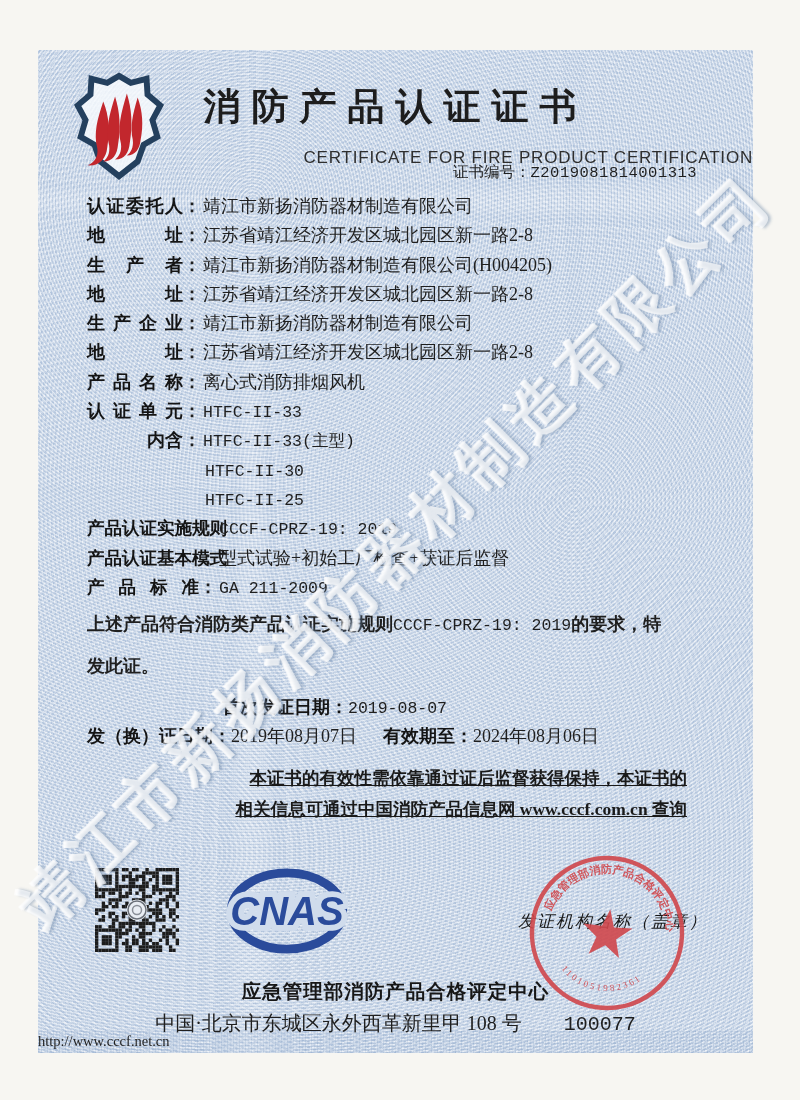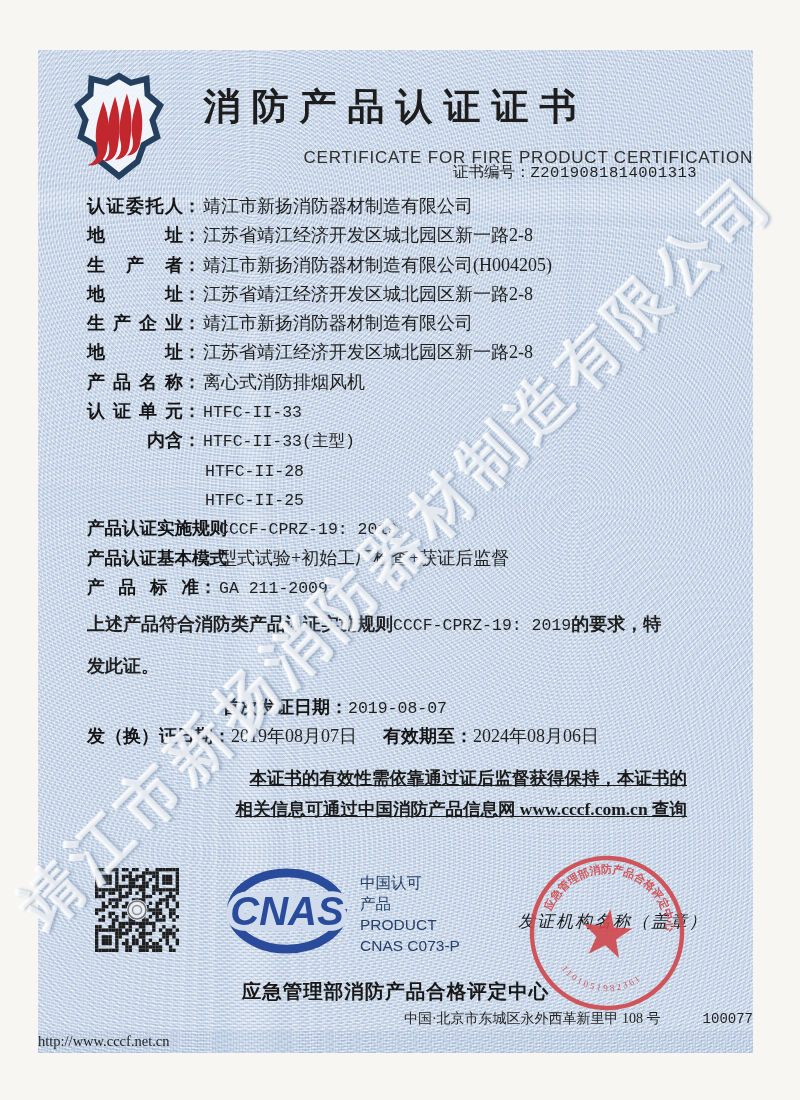--- a/index.html
+++ b/index.html
@@ -69,21 +69,21 @@
   .cnas-logo{position:absolute;left:188px;top:818px;width:122px;height:86px;z-index:2;}
   .cnas-text{position:absolute;left:322px;top:822px;z-index:2;color:#26406b;
     font-size:15.5px;line-height:21px;}
   .cnas-text .latin{font-family:"Liberation Sans","DejaVu Sans",sans-serif;}
   .seal-hint{position:absolute;left:440px;top:860px;width:270px;text-align:center;z-index:2;
     font-style:italic;font-size:17px;letter-spacing:2px;color:#191919;}
   .seal{position:absolute;left:489px;top:803px;width:160px;height:160px;z-index:4;
     transform:rotate(8deg);opacity:.9;}
   .org-line{position:absolute;left:0;right:0;top:928px;text-align:center;z-index:2;
     font-size:19.5px;font-weight:bold;letter-spacing:1px;color:#171717;}
-  .addr-line{position:absolute;left:0;right:0;top:960px;text-align:right;z-index:2;font-size:14px;}
+  .addr-line{position:absolute;left:0;right:0;top:960px;text-align:center;z-index:2;font-size:20px;}
   .addr-line .pc{display:inline-block;margin-left:42px;font-family:"Liberation Mono","DejaVu Sans Mono",monospace;}
   .url-line{position:absolute;left:0;right:0;top:983px;text-align:left;z-index:2;font-size:14.5px;}
 </style>
 </head>
 <body>
 
 <div class="paper">
 
   <div class="watermark">靖江市新扬消防器材制造有限公司</div>
 
@@ -127,21 +127,21 @@
     <div class="row">
       <span class="flab">产品名称</span><span class="colon">：</span><span class="fval">离心式消防排烟风机</span>
     </div>
     <div class="row">
       <span class="flab">认证单元</span><span class="colon">：</span><span class="fval mono">HTFC-II-33</span>
     </div>
     <div class="row row-inner">
       <span class="flab">内含</span><span class="colon">：</span><span class="fval mono">HTFC-II-33(主型)</span>
     </div>
     <div class="row row-model">
-      <span class="fval mono">HTFC-II-28</span>
+      <span class="fval mono">HTFC-II-30</span>
     </div>
     <div class="row row-model">
       <span class="fval mono">HTFC-II-25</span>
     </div>
 
     <div class="row">
       <span class="rlab">产品认证实施规则</span><span class="colon">：</span><span class="fval mono">CCCF-CPRZ-19: 2019</span>
     </div>
     <div class="row">
       <span class="rlab">产品认证基本模式</span><span class="colon">：</span><span class="fval">型式试验+初始工厂检查+获证后监督</span>
@@ -516,26 +516,20 @@
         <circle cx="42" cy="42" r="10.5" fill="#e9edf3"></circle>
         <circle cx="42" cy="42" r="9" fill="none" stroke="#6a6f78" stroke-width="1.5"></circle>
         <circle cx="42" cy="42" r="4.5" fill="none" stroke="#8a8f98" stroke-width="1.5"></circle>
       </svg></div>
 
   <svg class="cnas-logo" viewBox="0 0 124 88">
     <ellipse cx="62" cy="44" rx="57" ry="39" fill="none" stroke="#2a4b9b" stroke-width="9"></ellipse>
     <text x="62" y="58" text-anchor="middle" font-family="Liberation Sans, DejaVu Sans, sans-serif" font-size="41" font-weight="bold" font-style="italic" fill="#2a4b9b" stroke="#d0dcec" stroke-width="12" paint-order="stroke">CNAS</text>
   </svg>
 
-  <div class="cnas-text">
-    <div>中国认可</div>
-    <div>产品</div>
-    <div class="latin">PRODUCT</div>
-    <div class="latin">CNAS C073-P</div>
-  </div>
 
   <div class="seal-hint">发证机构名称（盖章）</div>
 
   <svg class="seal" viewBox="0 0 160 160">
     <defs>
       <path id="sealTop" d="M 20.9,69.6 A 60,60 0 0 1 139.1,69.6"></path>
       <path id="sealBottom" d="M 32.5,113.3 A 58,58 0 0 0 127.5,113.3"></path>
     </defs>
     <circle cx="80" cy="80" r="75" fill="none" stroke="#d0474c" stroke-width="4.5"></circle>
     <path fill="#d0474c" d="M80,56 L86.1,73.6 L104.7,72 L89.9,85.2 L95.3,103 L80,92.4 L64.7,103 L70.1,85.2 L55.3,74 L73.9,73.6 Z"></path>

